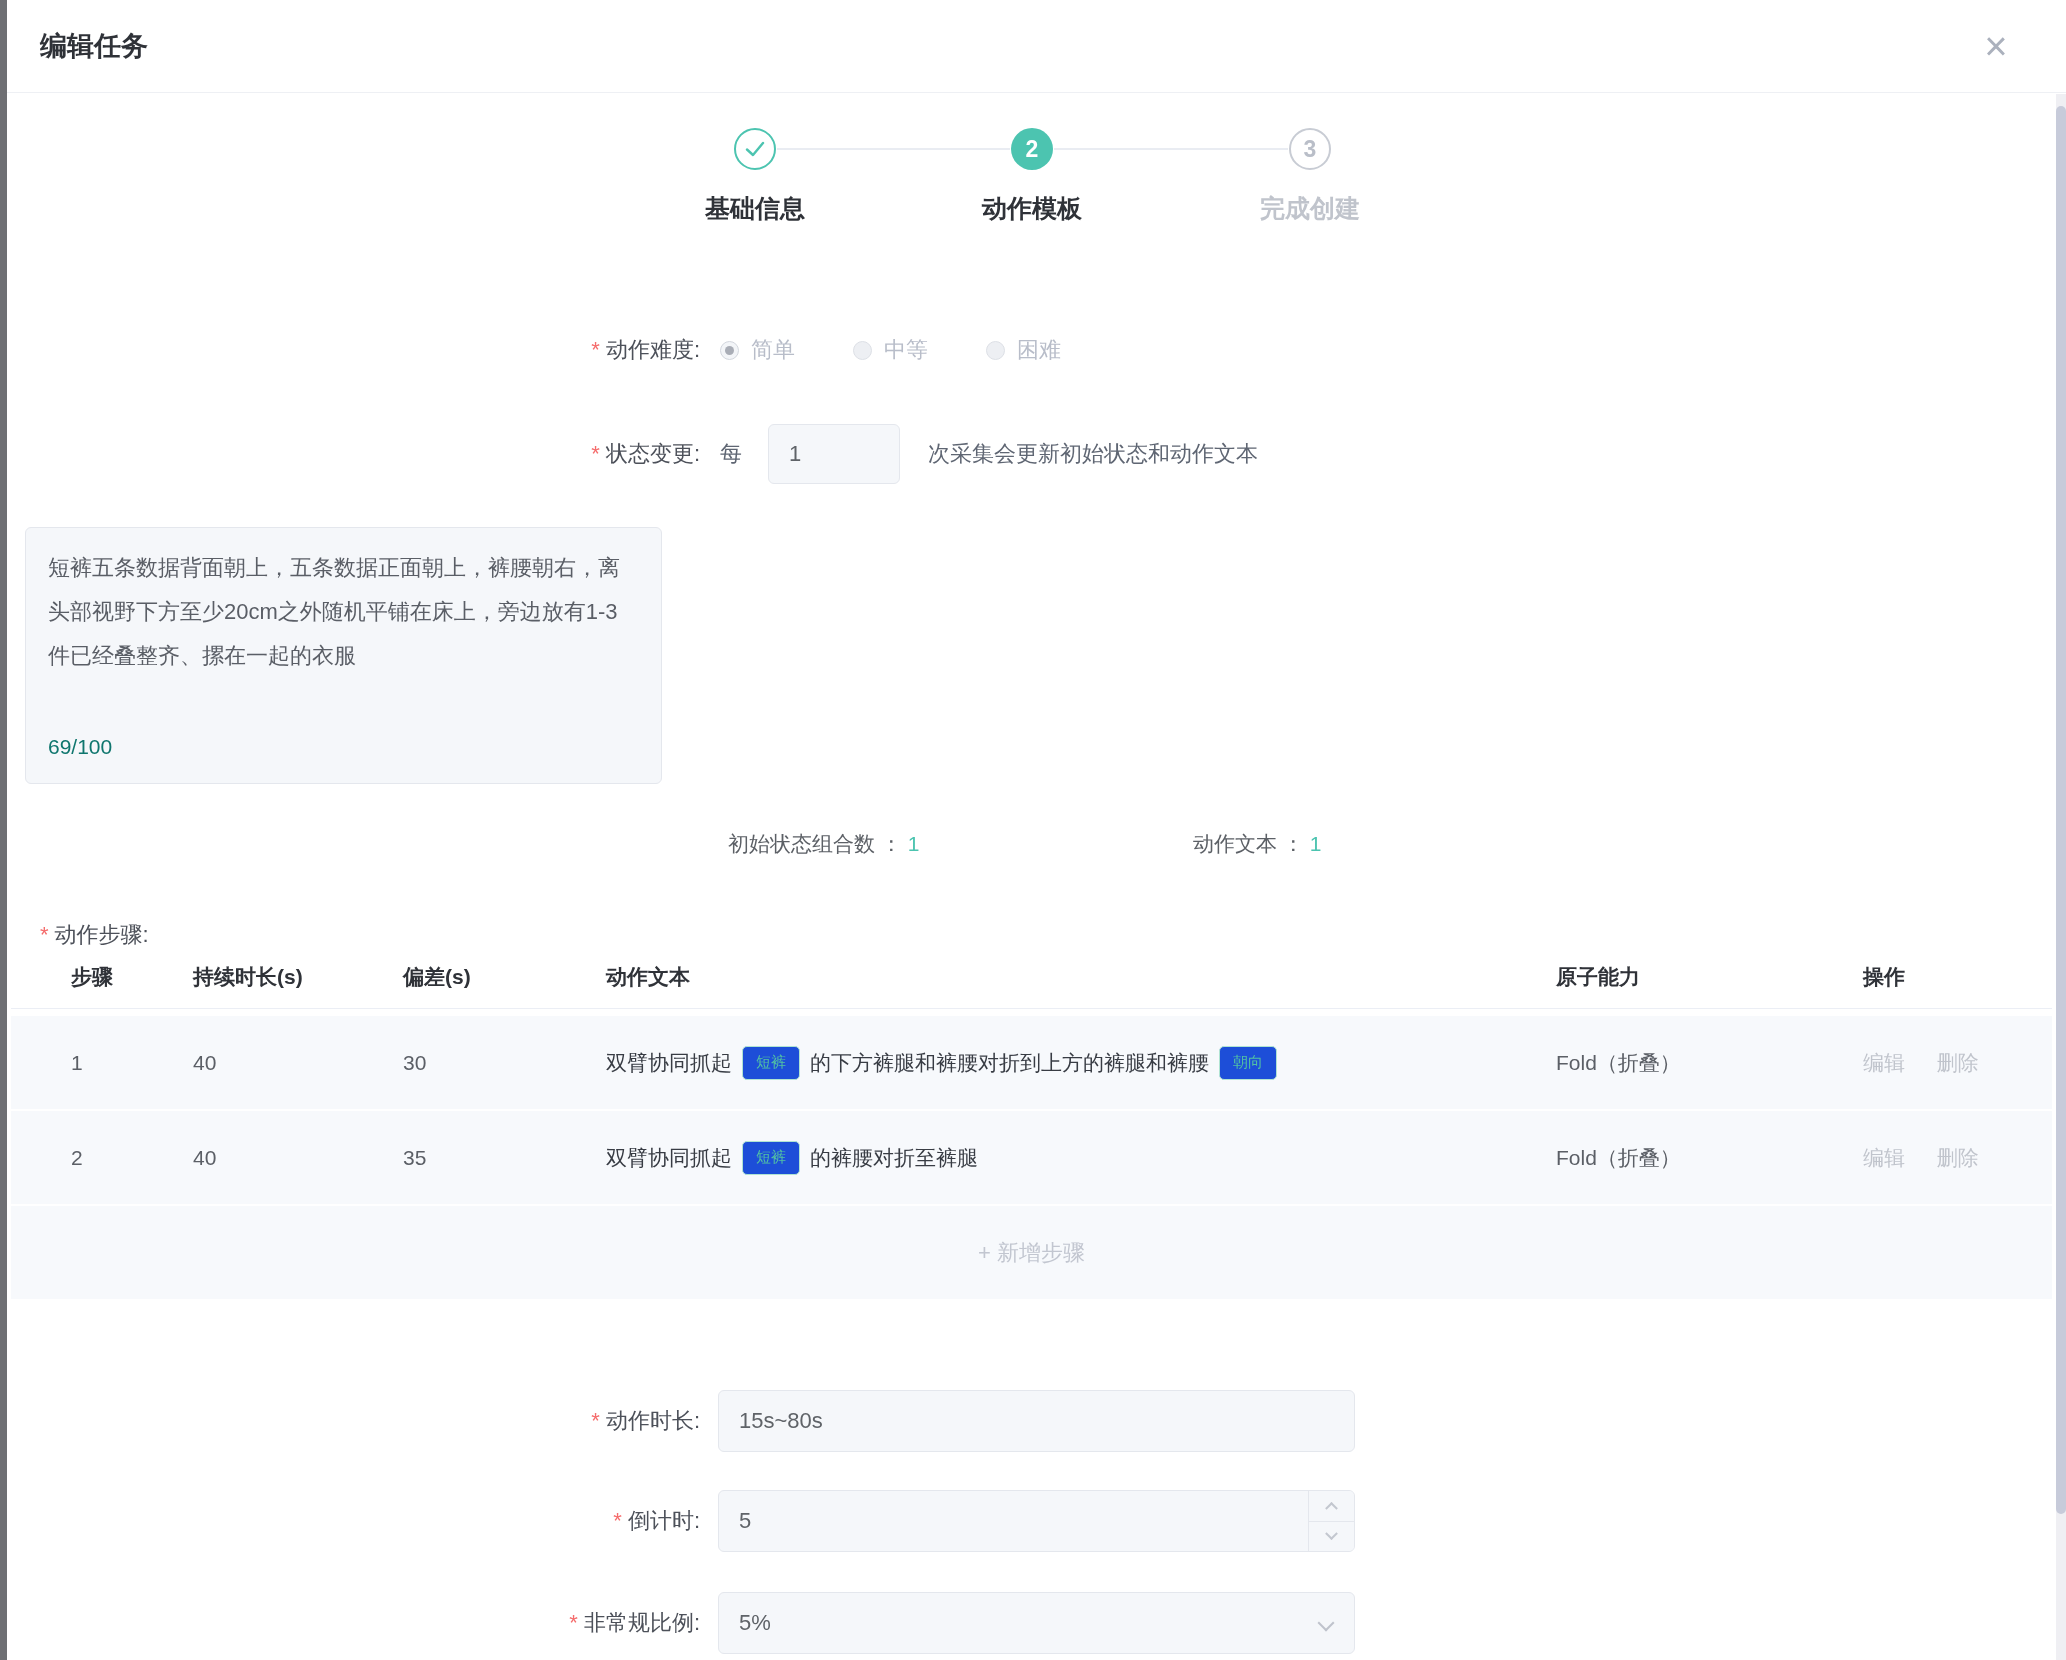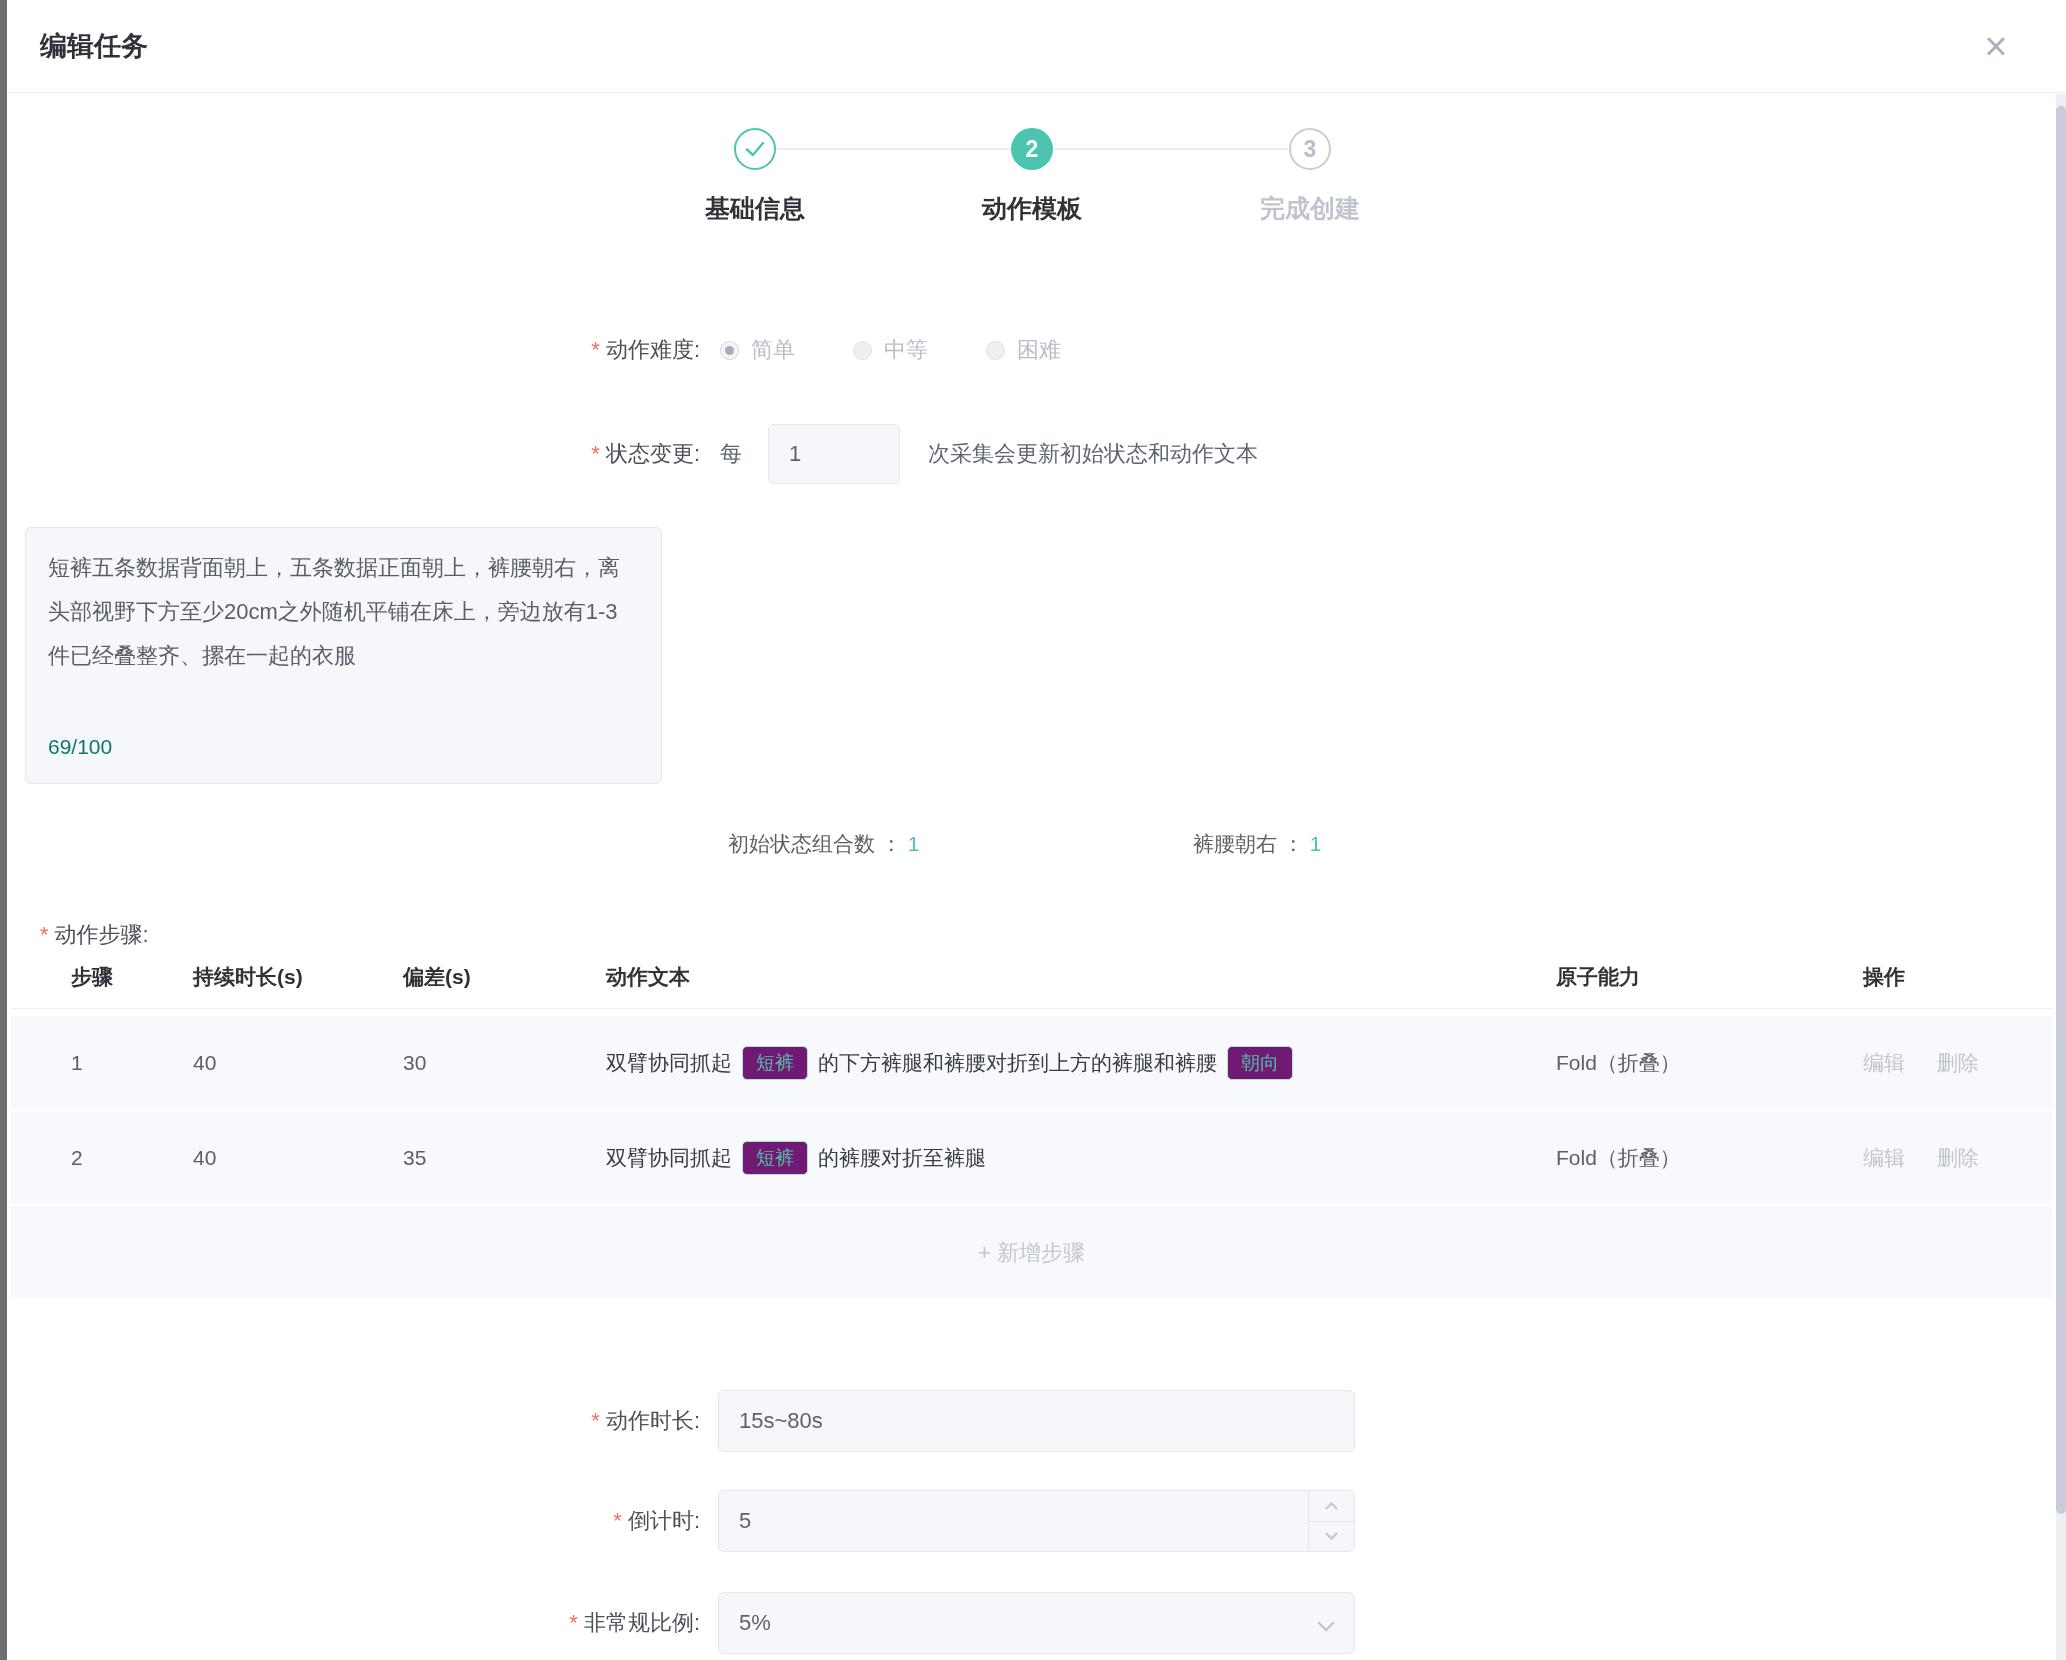--- a/index.html
+++ b/index.html
@@ -57,21 +57,21 @@
   .combo { position:absolute; font-size:21px; color:#5c6066; }
   .combo .val { color:#4cc4b0; margin-left:6px; }
 
   
   .steps-table { position:absolute; left:4px; top:945px; width:2041px; font-size:21px; }
   .t-row { display:grid; grid-template-columns:122px 210px 203px 950px 307px 1fr; padding-left:60px; align-items:center; }
   .t-head { height:64px; background:#fff; border-bottom:1px solid #ebeef5; font-weight:700; color:#2f3238; }
   .t-body-row { height:95px; background:#f7f9fc; border-bottom:2px solid #ffffff; color:#5b5f66; }
   .t-cell-text { color:#383c44; display:flex; align-items:center; flex-wrap:nowrap; white-space:nowrap; }
   .tag { display:inline-flex; align-items:center; height:34px; padding:0 13px; margin:0 10px; border-radius:5px;
-    background:#701a75; border:1px solid #b0e4d2; color:#52c1a3; font-size:19px;font-family:Liberation Serif, serif; }
+    background:#1d4ed8; border:1px solid #b0e4d2; color:#52c1a3; font-size:15px;font-family:Liberation Serif, serif; }
   .op-link { color:#c0c4cc; margin-right:26px; cursor:not-allowed; }
   .add-row { height:93px; background:#f7f9fc; display:flex; align-items:center; justify-content:center;
     color:#c2c6d0; font-size:22px; cursor:not-allowed; }
 
   
   .spin-box { position:relative; padding-right:66px; }
   .spin-ctrl { position:absolute; right:0; top:0; width:46px; height:100%; border-left:1px solid #e4e7ed; display:flex; flex-direction:column; }
   .spin-btn { flex:1; display:flex; align-items:center; justify-content:center; background:#f5f7fa; cursor:not-allowed; }
   .spin-btn.up { border-bottom:1px solid #e4e7ed; border-radius:0 5px 0 0; }
   .spin-btn.down { border-radius:0 0 5px 0; }
@@ -164,21 +164,21 @@
     <div class="txtarea" style="margin-left:18px;">
       <span>短裤五条数据背面朝上，五条数据正面朝上，裤腰朝右，离头部视野下方至少20cm之外随机平铺在床上，旁边放有1-3件已经叠整齐、摞在一起的衣服</span>
       <span class="char-counter">69/100</span>
     </div>
   </div>
 
   <div class="combo" style="left:705px; top:830px;margin-left:16px;">
     <span>初始状态组合数 ：</span><span class="val">1</span>
   </div>
   <div class="combo" style="left:1186px; top:830px;">
-    <span>裤腰朝右 ：</span><span class="val">1</span>
+    <span>动作文本 ：</span><span class="val">1</span>
   </div>
 
   <div class="steps-section-label">
     <span class="req">*</span><span>动作步骤:</span>
   </div>
 
   <div class="steps-table">
     <div class="t-row t-head">
       <div>步骤</div>
       <div>持续时长(s)</div>

